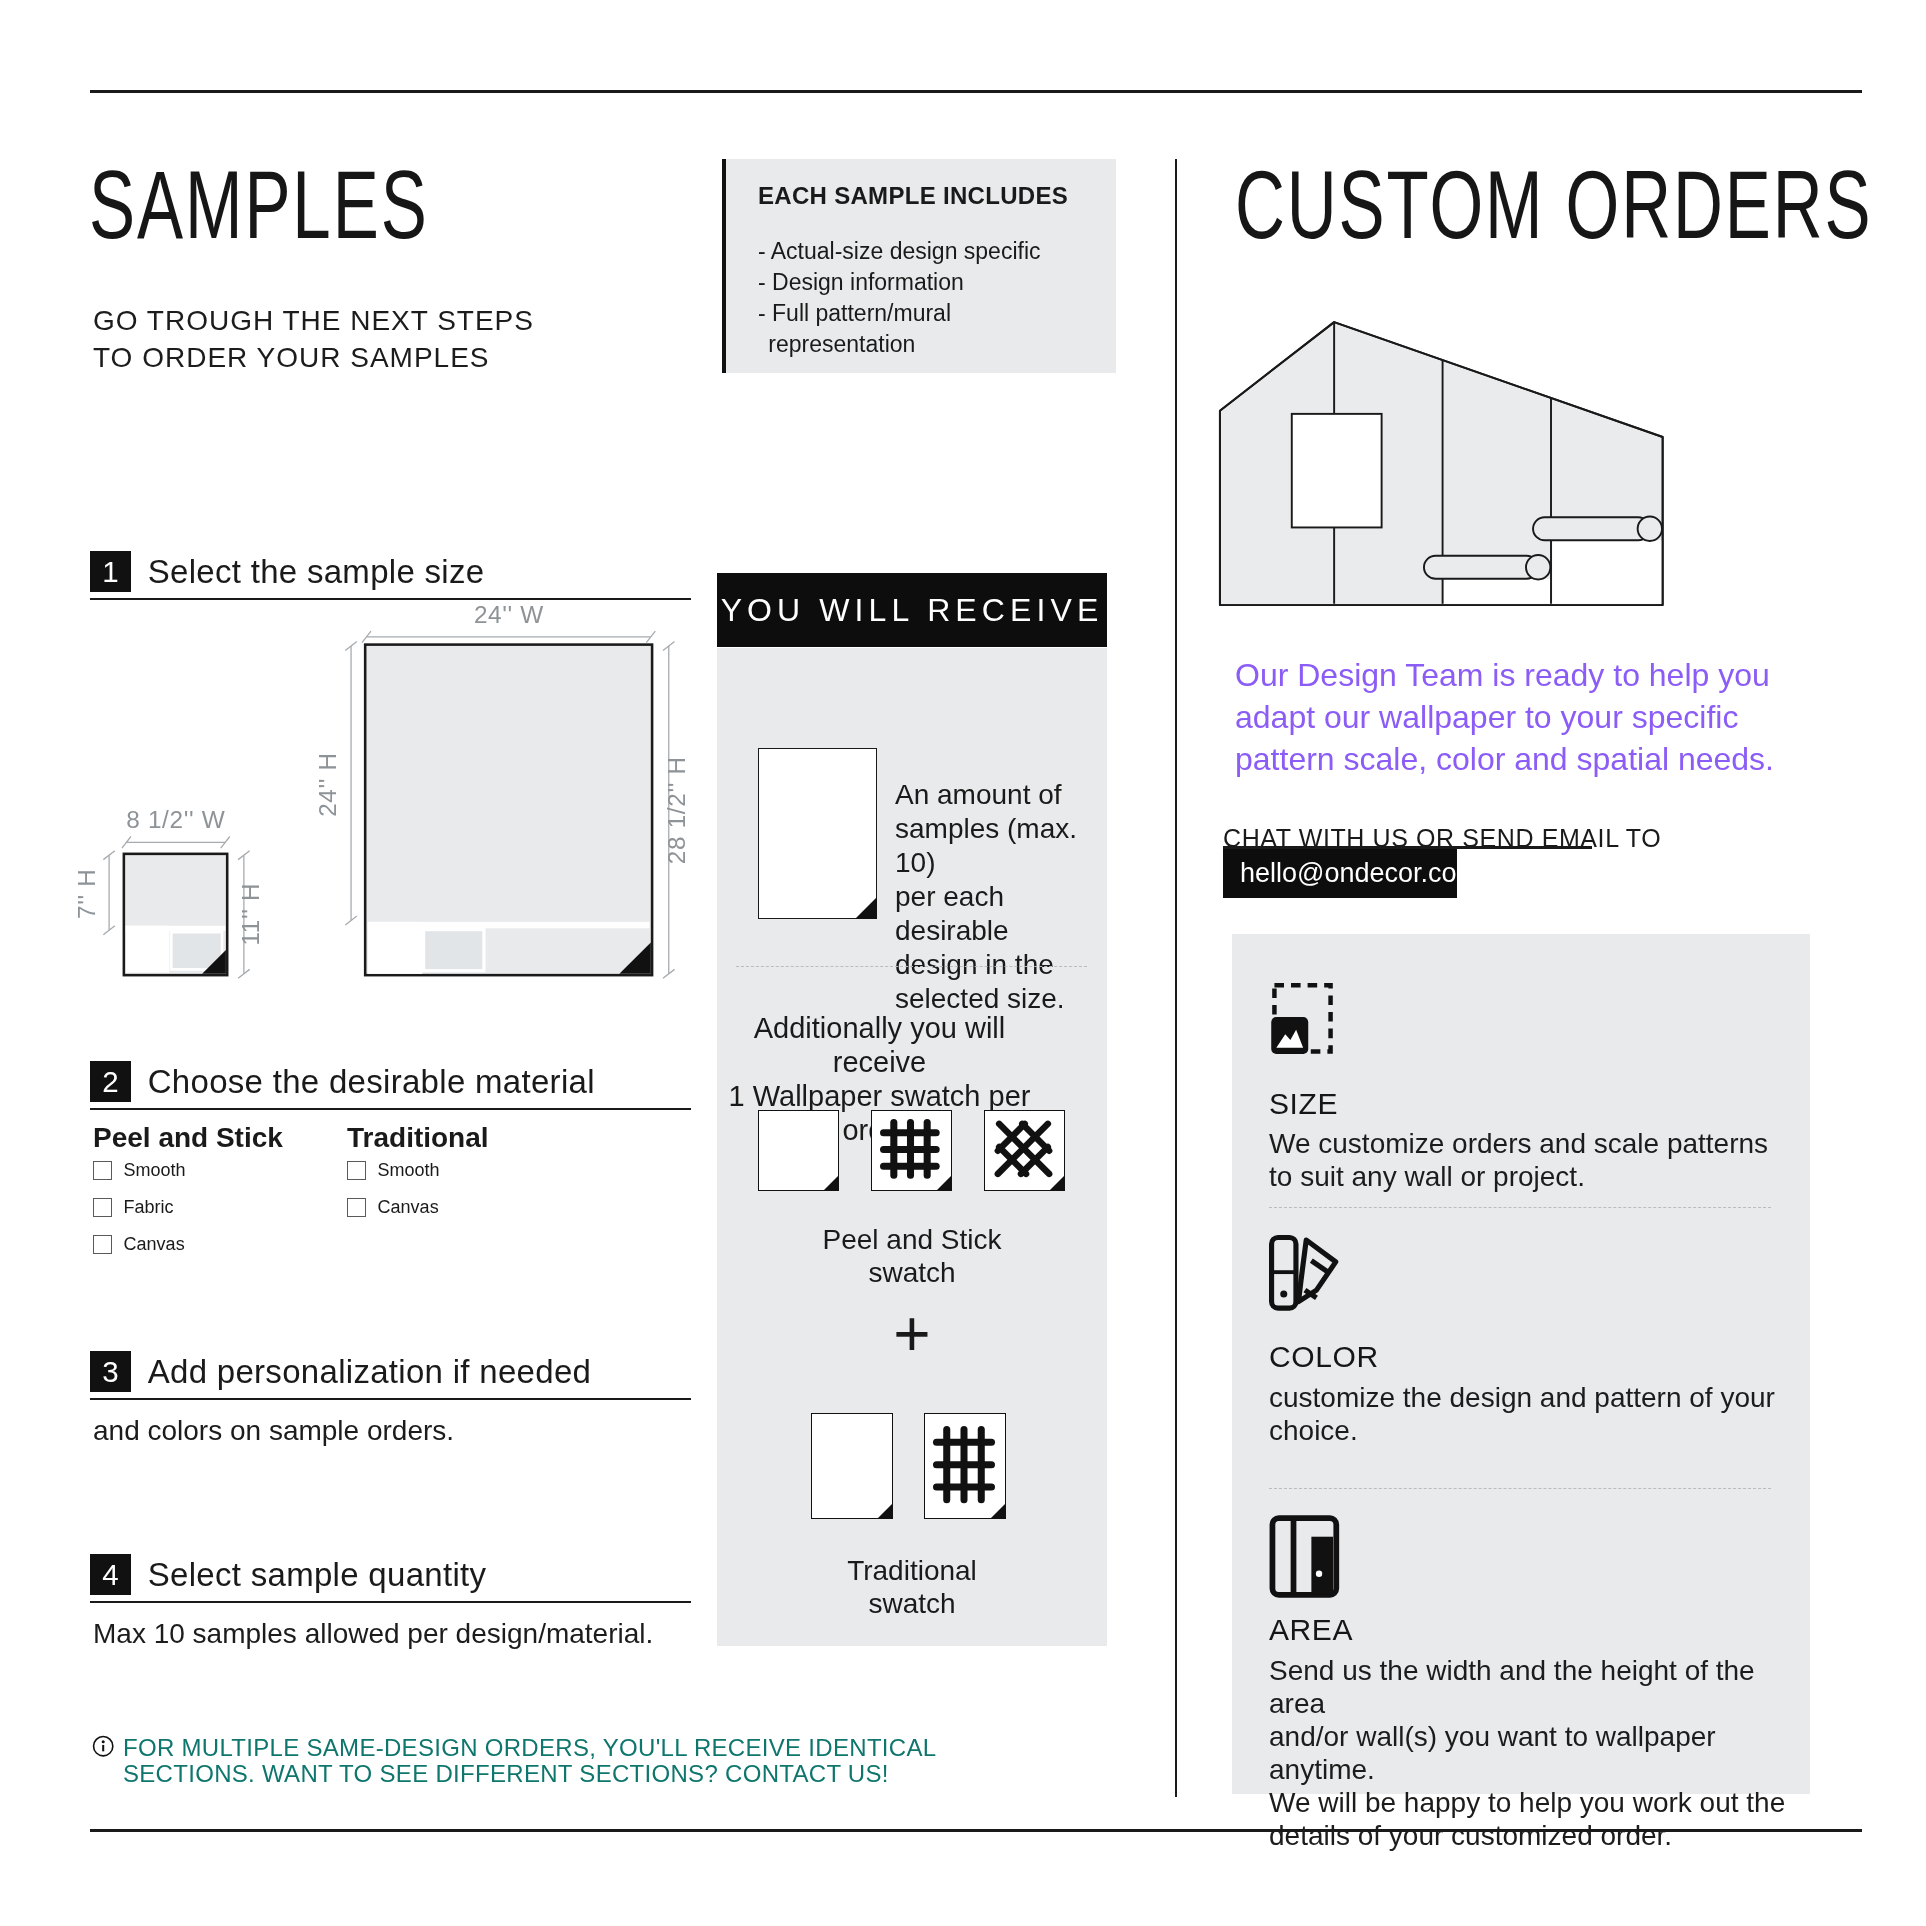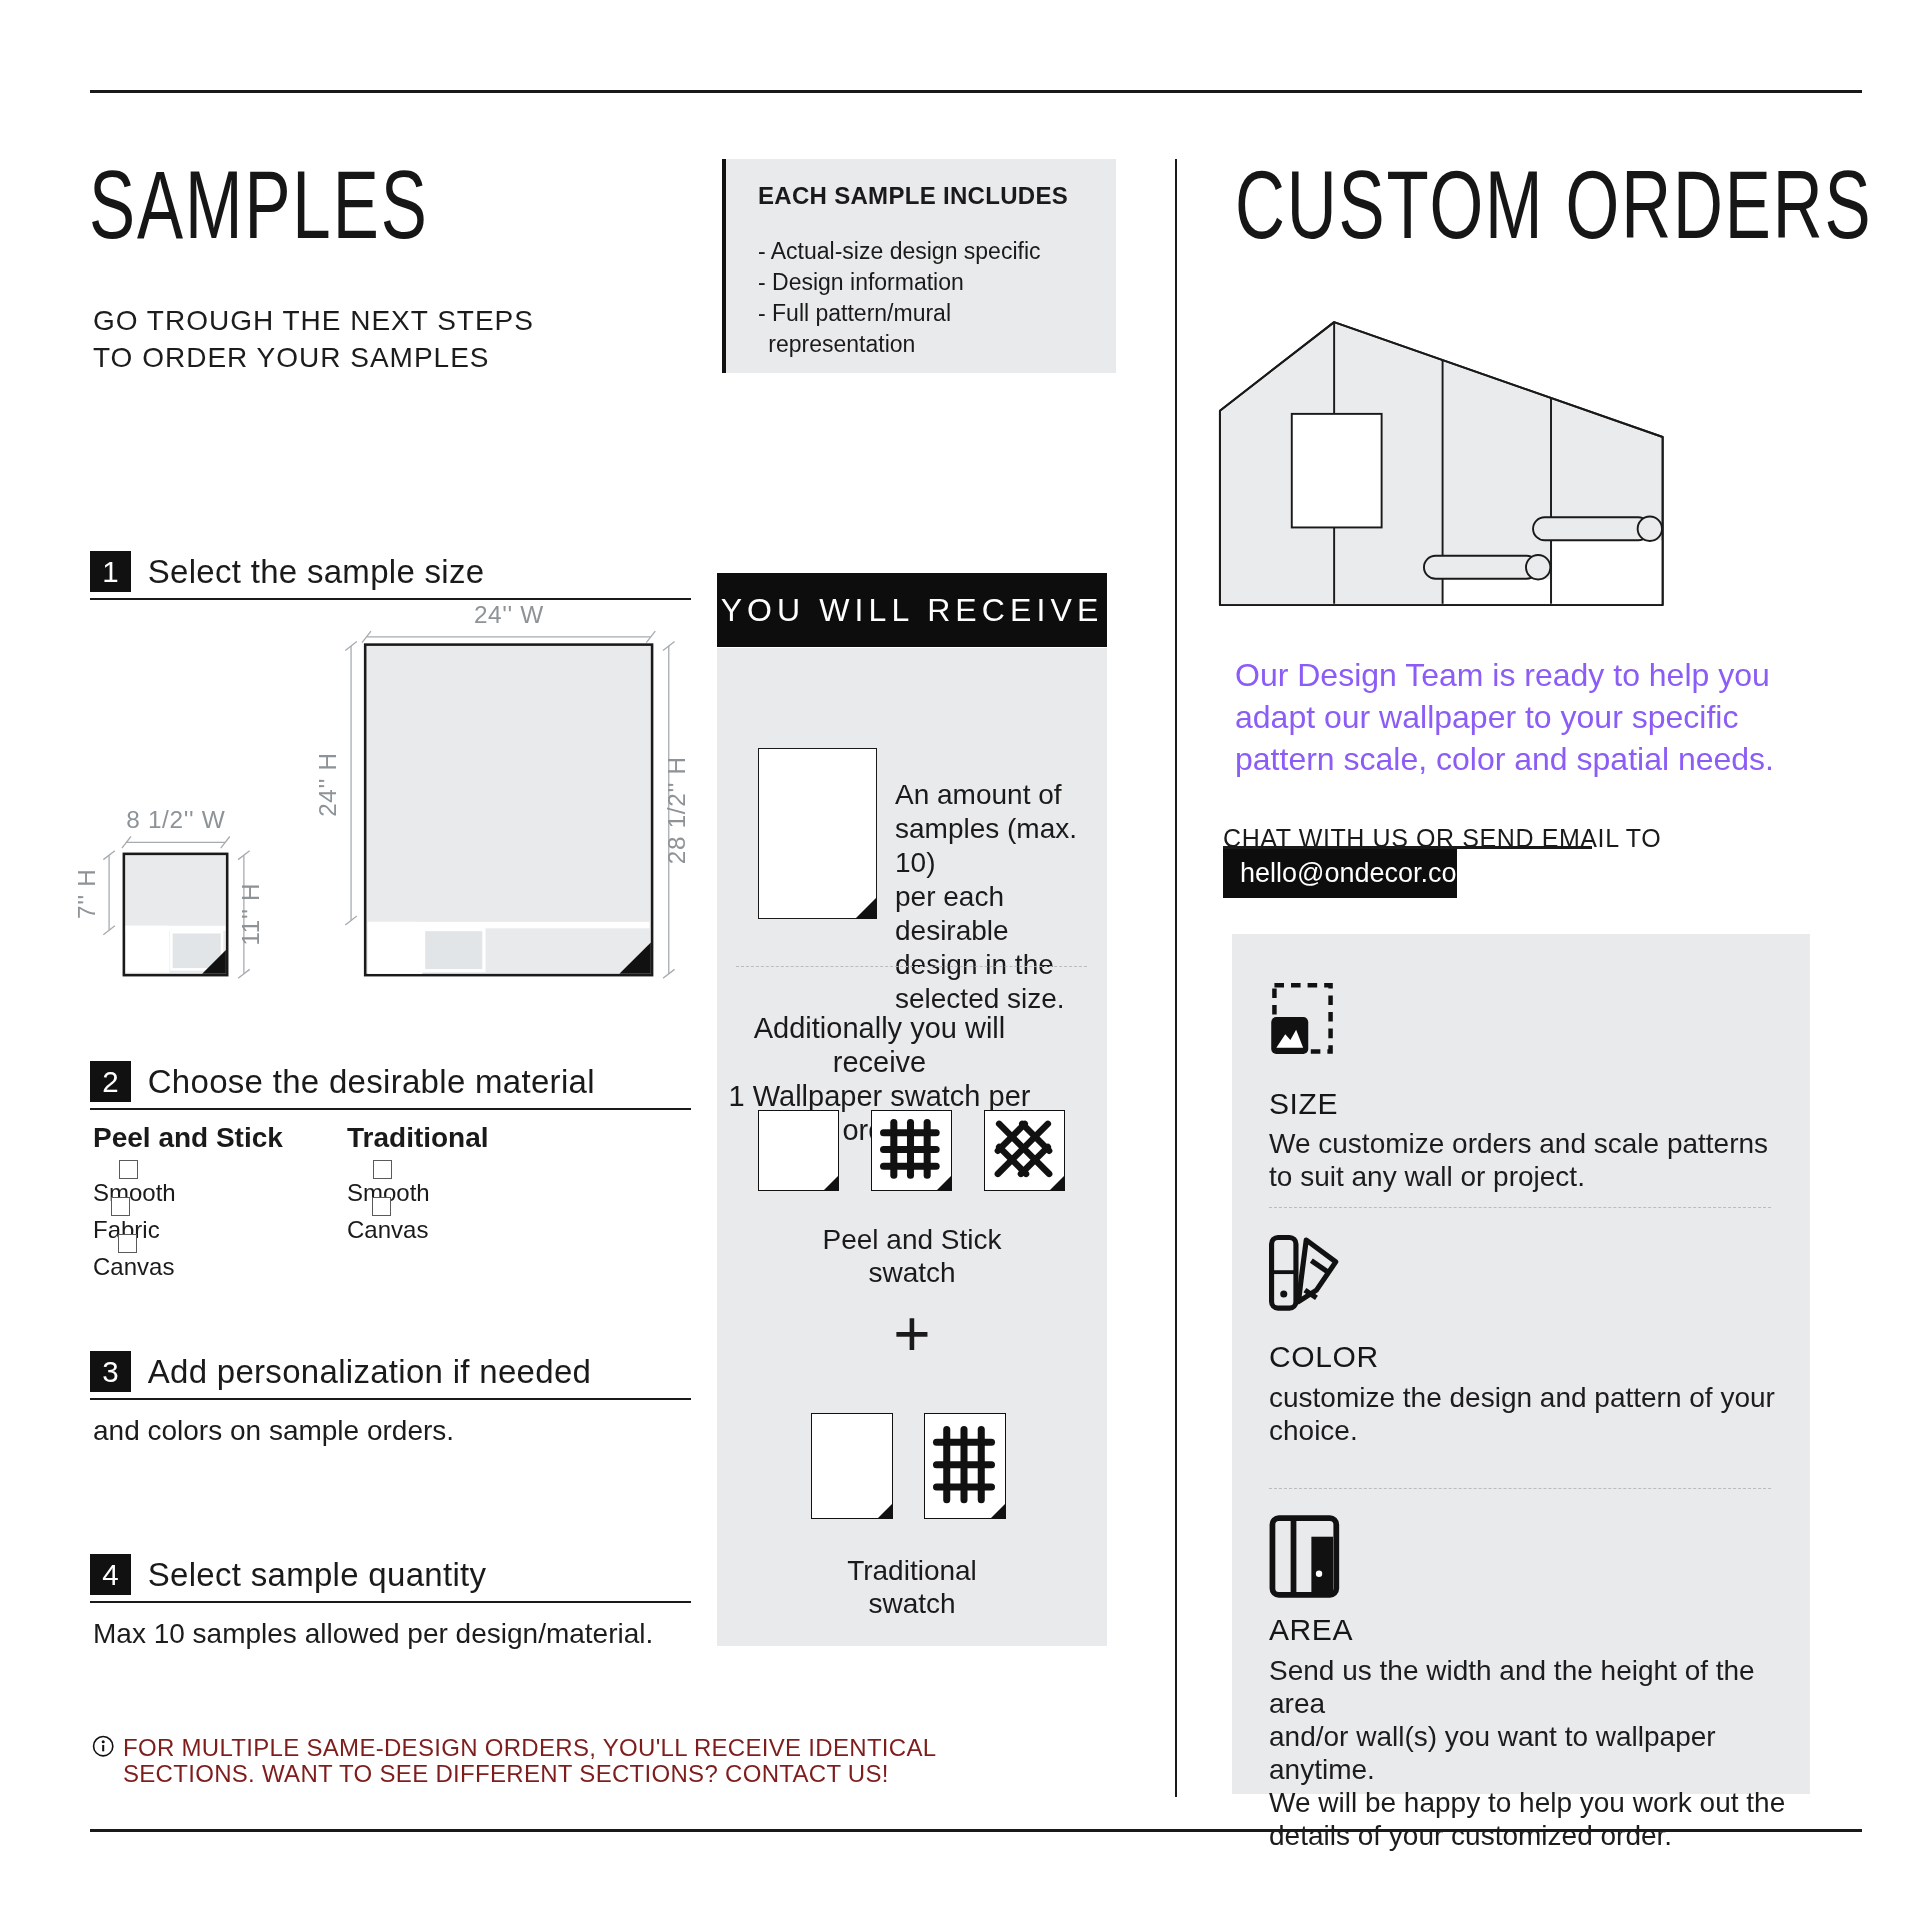--- a/index.html
+++ b/index.html
@@ -26,26 +26,26 @@
 
   
   .step { position:absolute; left:90px; width:601px; }
   .step-head { display:flex; align-items:center; }
   .step-num { width:41px; height:41px; background:#111; color:#fff; font-size:29.5px;
     display:flex; align-items:center; justify-content:center; flex:0 0 auto; }
   .step-title { font-size:33px; margin-left:16.7px; letter-spacing:0.3px; }
   .step-rule { height:1.9px; background:#1a1a1a; margin-top:5.8px; }
 
   .mat-title { font-size:28px; font-weight:700; }
-  .opt { font-size:24px; display:flex; align-items:center;flex-direction:column; }
+  .opt { font-size:18px; display:flex; align-items:center; }
   .cb { width:19px; height:19px; border:1.3px solid #5a5a5a; display:inline-block; margin-right:11.6px; background:#fff; }
 
   .body-text { font-size:28px; line-height:37px; color:#1c1c1c; }
 
-  .note-line { font-size:24px; letter-spacing:0.3px; color:#7f1d1d; }
+  .note-line { font-size:24px; letter-spacing:0.3px; color:#0f766e; }
 
   
   .black-bar { background:#0d0d0d; color:#fff; display:flex; align-items:center; justify-content:center;
     font-size:32px; letter-spacing:5.1px; }
   .mid-panel { background:#e9eaeb; }
   .paper { background:#fff; border:1.9px solid #1a1a1a; position:absolute; }
   .fold { position:absolute; right:-0.6px; bottom:-0.6px; width:0; height:0;
     border-left:22px solid transparent; border-bottom:22px solid #111; }
   .fold.sm { border-left-width:16.7px; border-bottom-width:16.7px; }
   .amount { font-size:28px; line-height:34px; }

